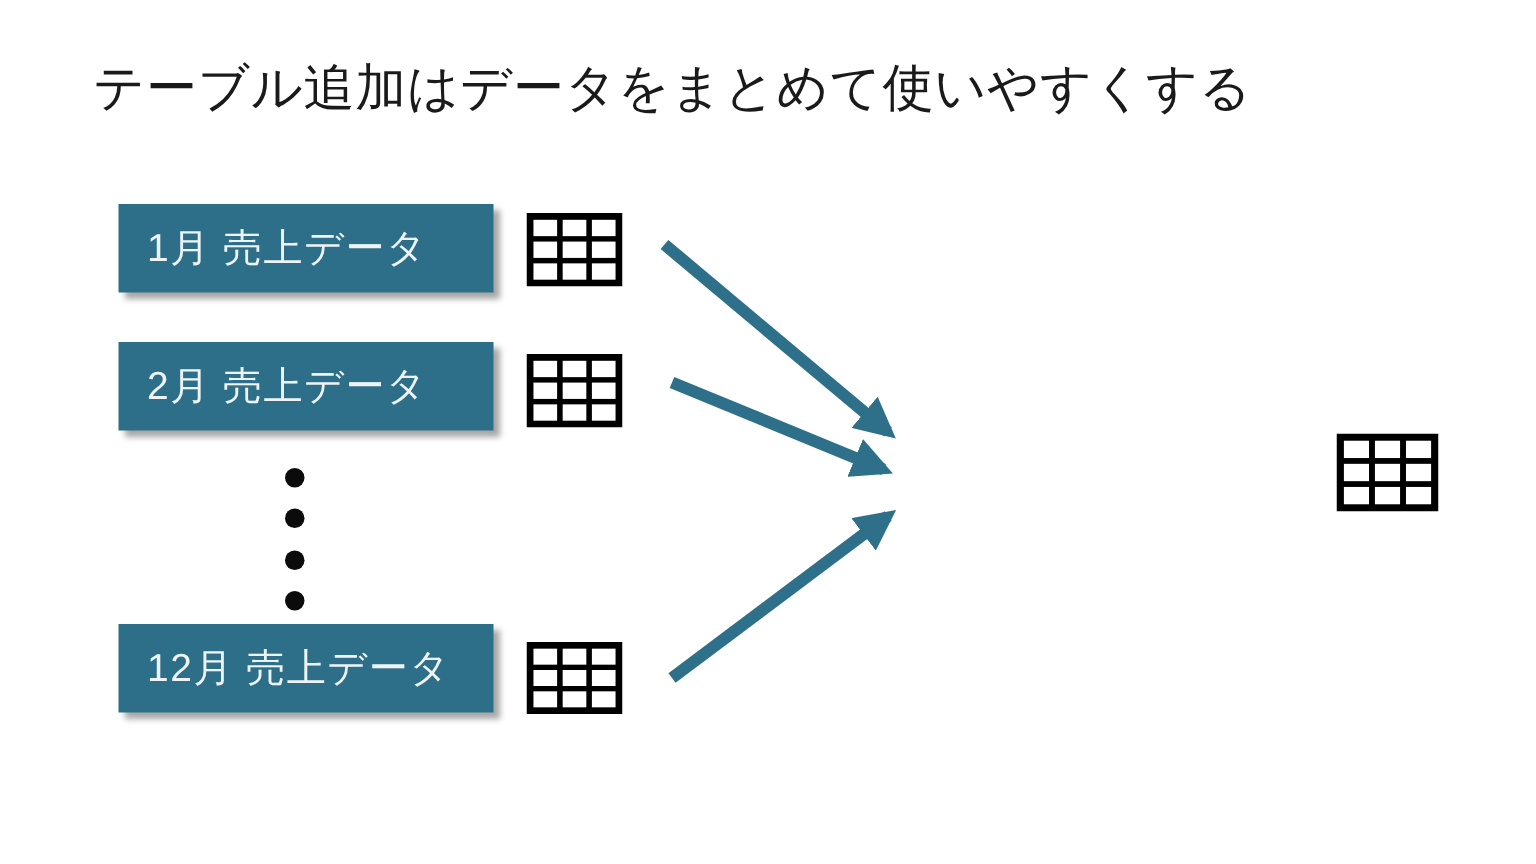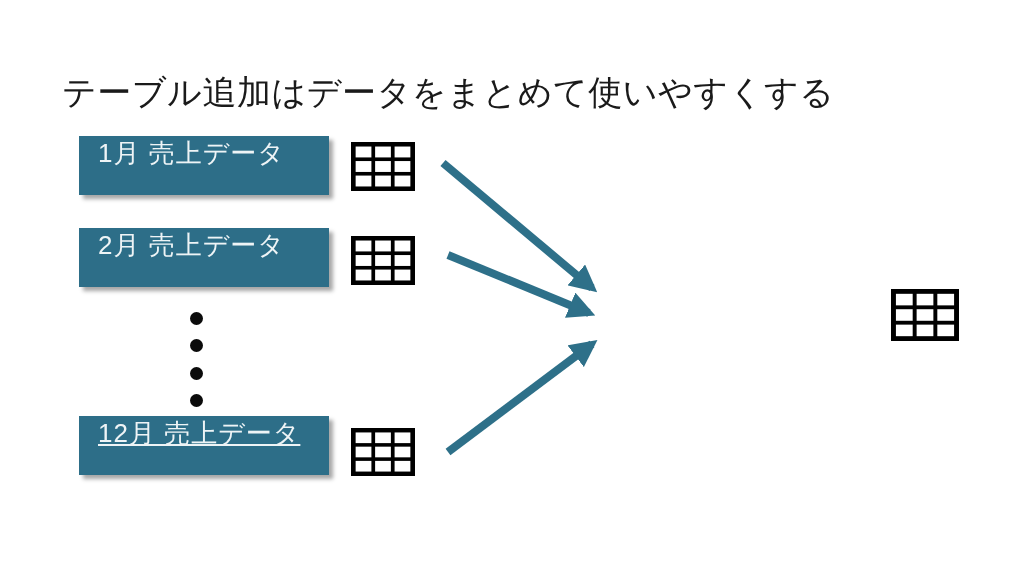--- a/index.html
+++ b/index.html
@@ -4,32 +4,31 @@
 <style>
   html,body{margin:0;padding:0;background:#ffffff;}
   .canvas{
     position:relative;width:1024px;height:576px;background:#ffffff;overflow:hidden;
     font-family:"Liberation Sans","DejaVu Sans",sans-serif;
   }
   .title{
     position:absolute;left:62px;top:36px;width:900px;
     font-size:34px;font-weight:500;color:#1a1a1a;letter-spacing:0.5px;
     white-space:nowrap;
-    margin-top:34px;
   }
   .data-box{
     position:absolute;height:59px;width:250px;box-sizing:border-box;
     background:#2d6e88;color:#eef4f6;
-    display:flex;padding-left:19px;
+    display:flex;align-items:center;padding-left:19px;
     font-size:26px;letter-spacing:1px;white-space:nowrap;
     box-shadow:4px 4px 4px rgba(0,0,0,0.35);
   }
   .box-jan{left:79px;top:136px;}
   .box-feb{left:79px;top:228px;}
-  .box-dec{left:79px;top:416px;text-decoration:underline;}
+  .box-dec{left:79px;top:416px;}
   .box-annual{left:620px;top:283px;}
   .table-icon{position:absolute;}
   .icon-jan{left:351px;top:142px;width:64px;height:49px;}
   .icon-feb{left:351px;top:236px;width:64px;height:49px;}
   .icon-dec{left:351px;top:428px;width:64px;height:48px;}
   .icon-annual{left:891px;top:289px;width:68px;height:52px;}
   .dots{
     position:absolute;left:189px;top:312px;width:14px;height:95px;
     display:flex;flex-direction:column;justify-content:space-between;align-items:center;
   }

